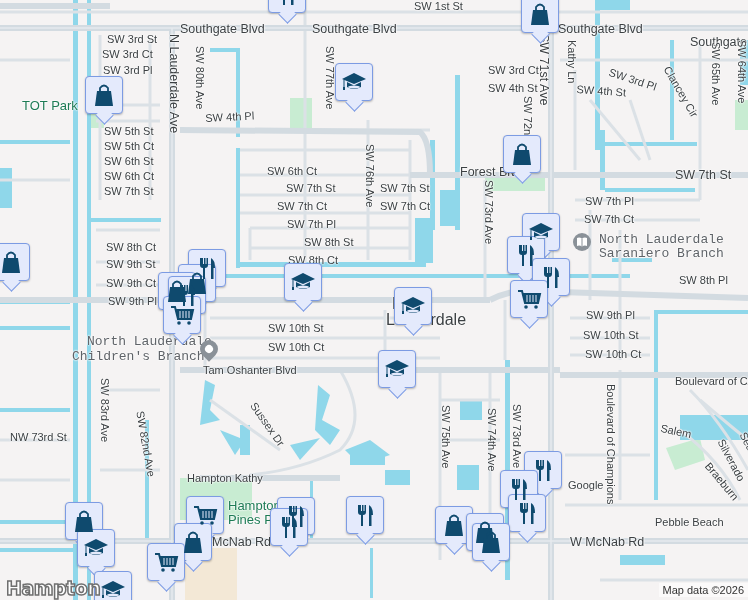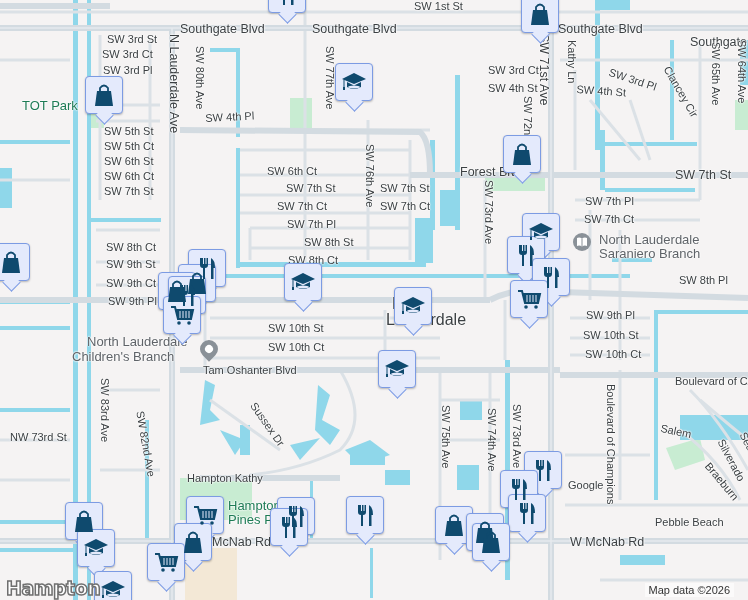--- a/index.html
+++ b/index.html
@@ -4,33 +4,33 @@
   <style>
     html, body { margin: 0; padding: 0; }
     body { width: 748px; height: 600px; overflow: hidden; background: #f5f3f3; font-family: "Liberation Sans", sans-serif; }
     #map { position: relative; width: 748px; height: 600px; overflow: hidden; background: #f5f3f3; }
     svg.base { position: absolute; left: 0; top: 0; }
     .lbl { position: absolute; font-size: 11px; color: #3c4043; white-space: nowrap; line-height: 12px;
            text-shadow: 0 0 2px #fff, 0 0 2px #fff, 0 0 2px #fff; }
     .lbl.major { font-size: 12.5px; color: #3c4043; }
     .lbl.city { font-size: 16px; color: #3c4043; line-height: 17px; }
     .lbl.park { color: #1e7b55; font-size: 13px; }
-    .lbl.poi { color: #5f6368; font-size: 13px; line-height: 14px; }
+    .lbl.poi { color: #5f6368; font-size: 13px; line-height: 14px; font-family: Liberation Mono, monospace; }
     .lbl.v { transform-origin: 0 0; transform: rotate(90deg); }
     .lbl.rot { transform-origin: 0 0; }
     .pin { position: absolute; width: 36px; height: 36px; background: #e4eafc; border: 1.2px solid #7c9be3;
            border-radius: 4px; box-shadow: 0 1px 2px rgba(0,0,0,0.25); display: flex; align-items: center; justify-content: center; }
     .pin::after { content: ""; position: absolute; left: 50%; bottom: -9px; width: 12px; height: 12px; margin-left: -6px;
            background: #e4eafc; border-right: 1.2px solid #7c9be3; border-bottom: 1.2px solid #7c9be3; transform: rotate(45deg); }
     .pin svg { width: 28px; height: 28px; position: relative; z-index: 1; }
     .poi-dot { position: absolute; width: 18px; height: 18px; border-radius: 50% 50% 50% 0; background: #8a9198; transform: rotate(-45deg); }
     .poi-dot::after { content: ""; position: absolute; left: 5px; top: 5px; width: 8px; height: 8px; border-radius: 50%; background: #fff; }
     .google { position: absolute; left: 6px; top: 577px; font-size: 19px; font-weight: bold; color: #fff;
               -webkit-text-stroke: 1.5px #6f6f6f; letter-spacing: -0.5px; font-family: "DejaVu Sans", sans-serif; }
-    .attrib { position: absolute; right: 14px; top: 583px; font-size: 11px; color: #333; background: rgba(255,255,255,0.6); padding: 1px 4px; }
+    .attrib { position: absolute; right: 0; top: 583px; font-size: 11px; color: #333; background: rgba(255,255,255,0.6); padding: 1px 4px; }
   </style>
 </head>
 <body>
 
 <div id="map">
   <svg class="base" width="748" height="600" viewBox="0 0 748 600">
 
     <rect x="290" y="98" width="22" height="32" fill="#c8ecd2"></rect>
     <rect x="485" y="178" width="60" height="13" fill="#c8ecd2"></rect>
     <rect x="90" y="112" width="14" height="16" fill="#c8ecd2"></rect>

